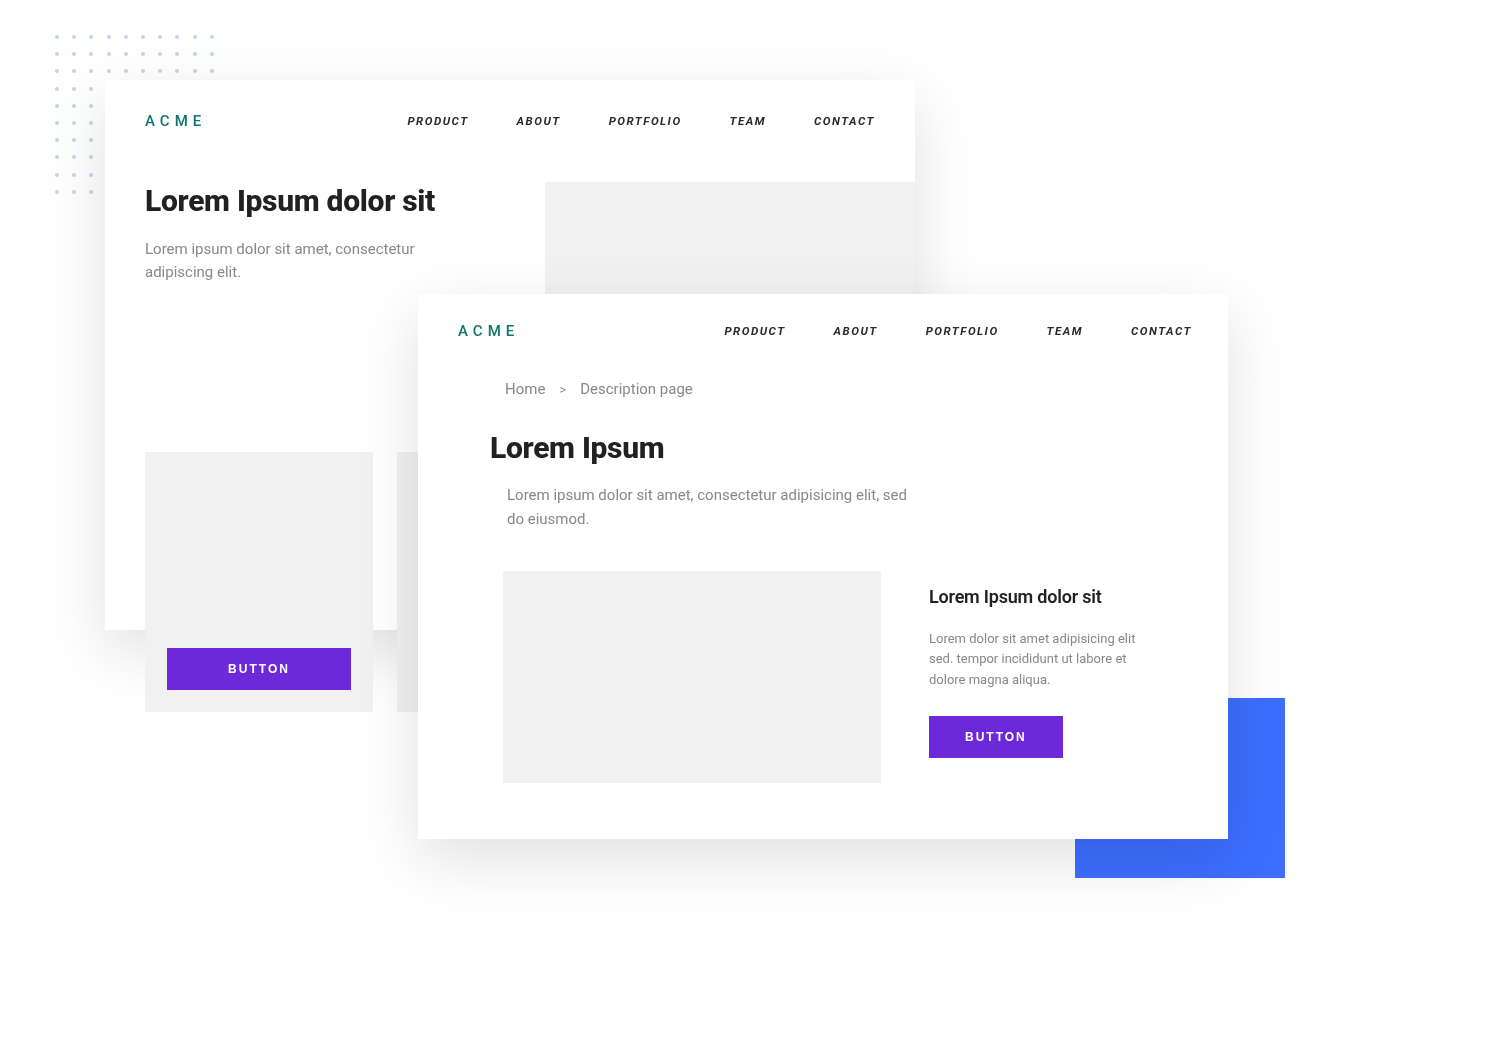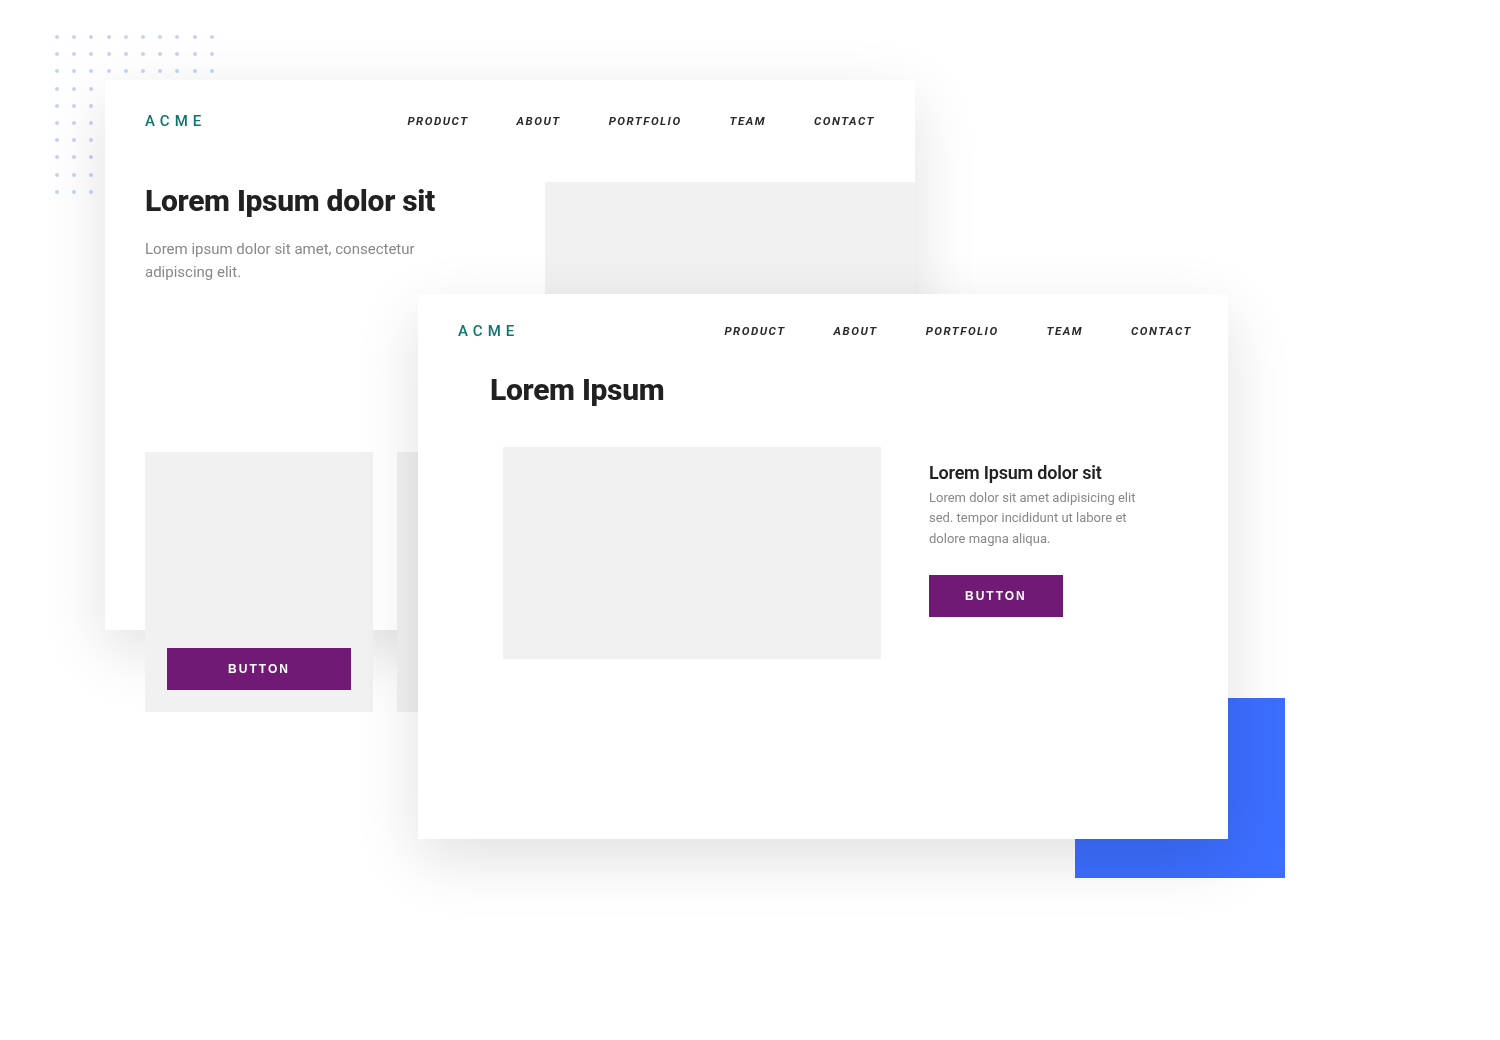--- a/index.html
+++ b/index.html
@@ -136,21 +136,21 @@
       position: relative;
     }
     .grid-item .btn {
       position: absolute;
       left: 22px;
       bottom: 22px;
       width: 184px;
     }
 
     .btn {
-      background: #701a75;
+      background: #6d28d9;
       color: #fff;
       font-size: 12px;
       font-weight: 700;
       letter-spacing: 2px;
       padding: 14px 32px;
       border: none;
       cursor: pointer;
       text-align: center;
     }
 
@@ -203,21 +203,21 @@
       padding-top: 14px;
     }
     .detail-title {
       font-size: 18px;
       font-weight: 600;
       color: #212121;
       line-height: 1.35;
       letter-spacing: -0.2px;
     }
     .detail-body {
-      margin-top: 3px;
+      margin-top: 20px;
       font-size: 13px;
       color: #888;
       line-height: 1.55;
       max-width: 230px;
     }
     .detail-side .btn {
       margin-top: 26px;
       display: inline-block;
       padding: 14px 36px;
     }
@@ -363,22 +363,28 @@
     <div class="logo">ACME</div>
     <div class="nav-links">
       <div class="nav-link">PRODUCT</div>
       <div class="nav-link">ABOUT</div>
       <div class="nav-link">PORTFOLIO</div>
       <div class="nav-link">TEAM</div>
       <div class="nav-link">CONTACT</div>
     </div>
   </div>
 
+  <div class="breadcrumb">
+    <span>Home</span>
+    <span class="sep">&gt;</span>
+    <span>Description page</span>
+  </div>
 
   <div class="content-title">Lorem Ipsum</div>
+  <div class="content-sub">Lorem ipsum dolor sit amet, consectetur adipisicing elit, sed do eiusmod.</div>
 
   <div class="detail-row">
     <div class="detail-image"></div>
     <div class="detail-side">
       <div class="detail-title">Lorem Ipsum dolor sit</div>
       <div class="detail-body">Lorem dolor sit amet adipisicing elit sed. tempor incididunt ut labore et dolore magna aliqua.</div>
       <button class="btn">BUTTON</button>
     </div>
   </div>
 </div>

